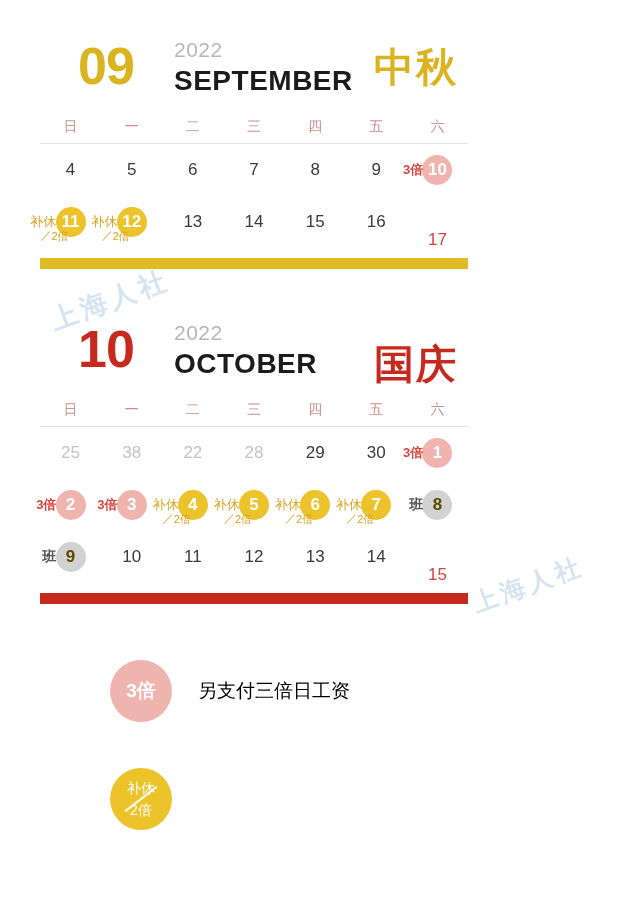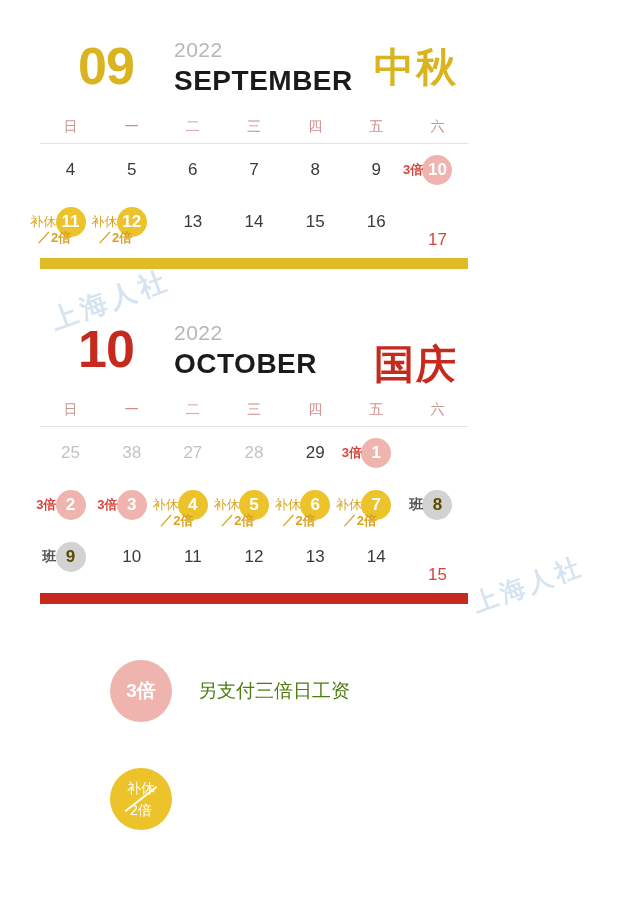--- a/index.html
+++ b/index.html
@@ -145,25 +145,24 @@
   .tag-left.buxiu { color: #d9a21c; }
   .tag-left.ban { color: #555; font-weight: bold; font-size: 14px; }
 
   
   .sub2 {
     position: absolute;
     top: 33px;
     left: 50%;
     transform: translateX(-50%);
     margin-left: -16px;
-    font-size: 13px;
+    font-size: 11px;
     color: #d9a21c;
     white-space: nowrap;
     z-index: 3;
-    font-weight: bold;
   }
   .sub2 .slash {
     display: inline-block;
     color: #d9a21c;
     transform: translateY(-1px);
   }
 
   
   .bar {
     height: 11px;
@@ -237,21 +236,21 @@
     position: absolute;
     bottom: 10px;
     left: 50%;
     transform: translateX(-50%);
     font-size: 14px;
     color: #ffffff;
   }
   .legend-text {
     margin-left: 26px;
     font-size: 19px;
-    color: #4d7c0f;
+    color: #000000;
     line-height: 1.5;
   }
 </style>
 </head>
 <body>
 
 <div class="page">
 
   <div class="month-block" style="padding-top:38px;">
     <div class="month-head">
@@ -351,27 +350,30 @@
 
     <div class="grid-weeks">
         <div class="week-row">
           <div class="cell">
             <div class="daynum muted">25</div>
           </div>
           <div class="cell">
             <div class="daynum muted">38</div>
           </div>
           <div class="cell">
-            <div class="daynum muted">27</div>
+            <div class="daynum muted">22</div>
           </div>
           <div class="cell">
             <div class="daynum muted">28</div>
           </div>
           <div class="cell">
             <div class="daynum">29</div>
+          </div>
+          <div class="cell">
+            <div class="daynum">30</div>
           </div>
           <div class="cell">
             <div class="circle pink"></div>
             <div class="tag-left triple">3倍</div>
             <div class="daynum on-circle">1</div>
           </div>
         </div>
         <div class="week-row">
           <div class="cell">
             <div class="circle pink"></div>

